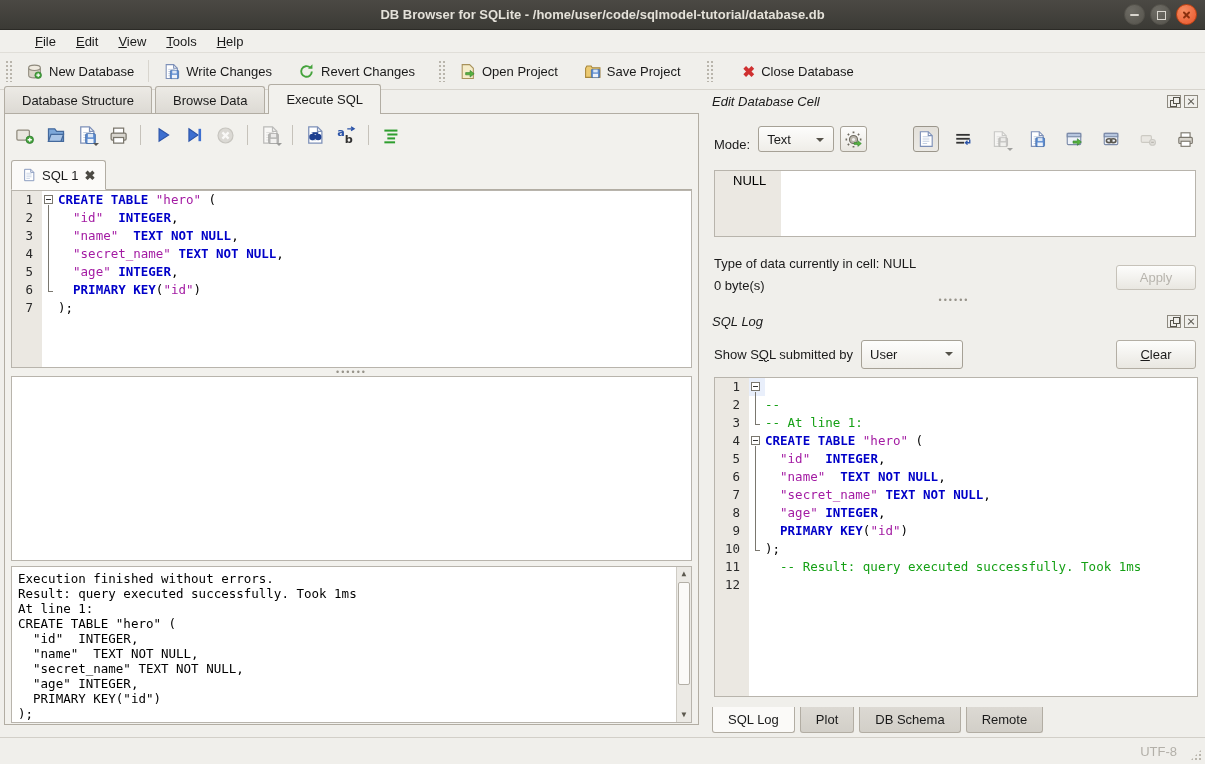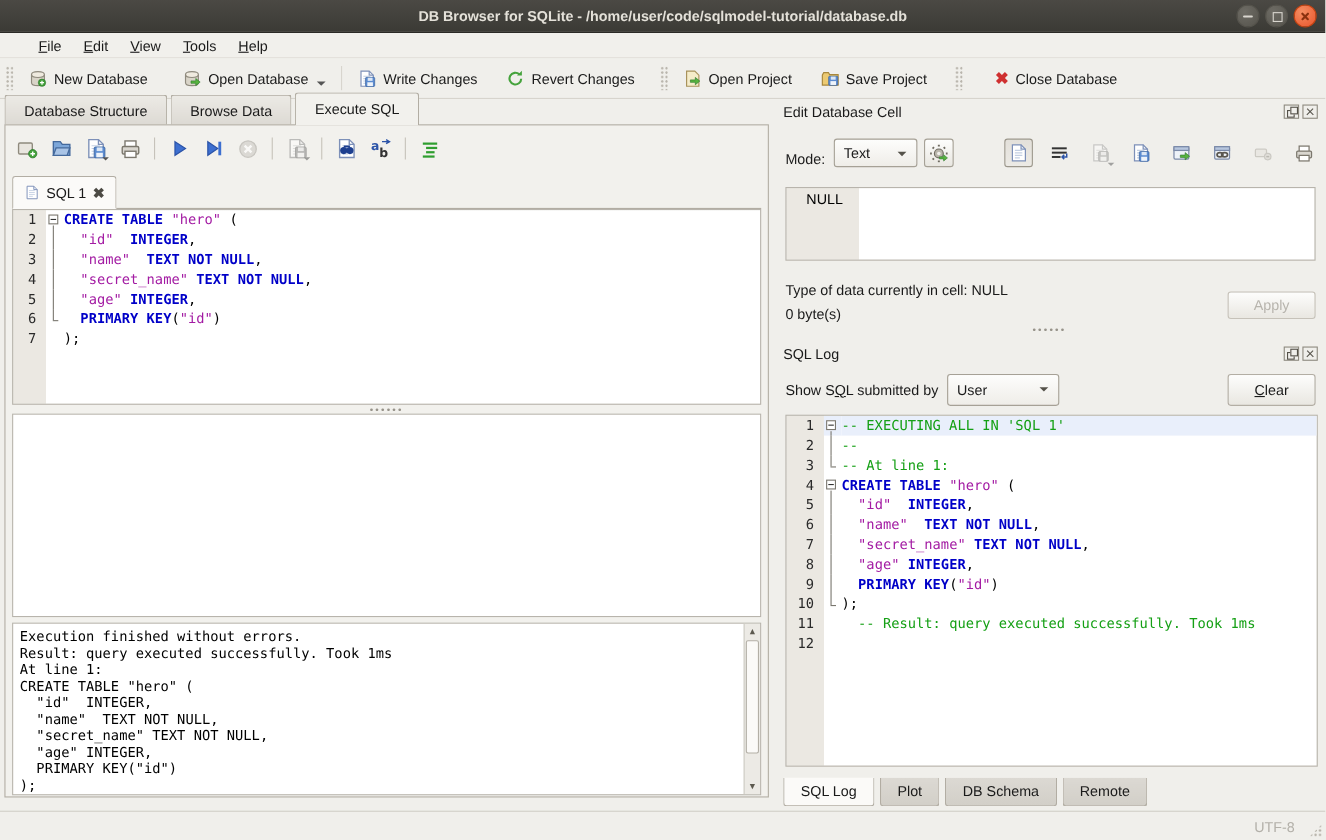--- a/index.html
+++ b/index.html
@@ -69,21 +69,21 @@
   .splitter .dots{letter-spacing:2px;color:#97938a;font-size:9px;line-height:4px;}
   .resultsbox{position:absolute;left:6px;top:262px;width:681px;height:185px;background:#fff;border:1px solid var(--box-border);}
   .msgbox{left:6px;top:452px;width:681px;height:157px;font-size:12.5px;line-height:15px;}
   .msg-text{position:absolute;left:6px;top:4px;right:20px;bottom:0;white-space:pre-wrap;color:#000;}
   .scrollbar{position:absolute;right:0;top:0;bottom:0;width:15px;background:#eceae5;border-left:1px solid #cfccc5;}
   .sb-arrow{position:absolute;left:0;width:14px;height:14px;color:#5c594f;font-size:8px;text-align:center;line-height:14px;cursor:pointer;}
   .sb-up{top:0;} .sb-down{bottom:0;}
   .sb-thumb{position:absolute;left:1px;top:15px;width:12px;height:103px;background:#fbfaf8;border:1px solid #b3afa6;border-radius:2px;cursor:pointer;}
   
   .dock{position:absolute;left:703px;top:90px;width:502px;height:647px;}
-  .dock-header{position:absolute;left:9px;right:7px;height:18px;display:flex;align-items:center;}
+  .dock-header{position:absolute;left:9px;right:7px;height:18px;display:flex;align-items:center;font-style:italic;}
   .dock-title{font-size:13px;}
   .dock-btns{margin-left:auto;display:flex;gap:3px;}
   .dbtn{width:14px;height:13px;border:1px solid #8d897f;position:relative;cursor:pointer;background:#f0efeb;}
   .dbtn.float::before{content:'';position:absolute;left:2px;top:4px;width:5px;height:5px;border:1px solid #55524a;}
   .dbtn.float::after{content:'';position:absolute;left:5px;top:1px;width:5px;height:5px;border:1px solid #55524a;background:#f0efeb;}
   .dbtn.closex::before,.dbtn.closex::after{content:'';position:absolute;left:2px;top:5px;width:8px;height:1.4px;background:#55524a;}
   .dbtn.closex::before{transform:rotate(45deg);} .dbtn.closex::after{transform:rotate(-45deg);}
   .mode-row{position:absolute;left:11px;top:34px;right:7px;height:28px;display:flex;align-items:flex-end;}
   .combo{height:26px;border:1px solid #a6a196;border-radius:3px;background:linear-gradient(#fdfdfc,#efede8);display:flex;align-items:center;padding:0 8px;cursor:pointer;position:relative;}
   .combo .carr{width:0;height:0;border-left:4px solid transparent;border-right:4px solid transparent;border-top:4.5px solid #55524a;position:absolute;right:9px;top:11px;}
@@ -183,30 +183,20 @@
   <span class="tb-handle"></span>
   <div class="tb-btn">
     <svg class="tb-ico" width="17" height="17" viewBox="0 0 16 16">
         <use href="#i-db"></use>
         <g transform="translate(6.5,6.5) scale(0.62)">
           <use href="#i-plus"></use>
         </g>
       </svg>
     <span class="lbl">New Database</span>
   </div>
-  <div class="tb-btn" style="margin-left:14px;">
-    <svg class="tb-ico" width="17" height="17" viewBox="0 0 16 16">
-        <use href="#i-db"></use>
-        <g transform="translate(5.5,5.5) scale(0.68)">
-          <use href="#i-arr"></use>
-        </g>
-      </svg>
-    <span class="lbl">Open Database</span>
-    <span class="tb-caret"></span>
-  </div>
   <span class="tb-handle" style="background:none;border-left:1px solid #d8d5ce;width:1px;"></span>
   <div class="tb-btn">
     <svg class="tb-ico" width="17" height="17" viewBox="0 0 16 16">
         <use href="#i-doc"></use>
         <g transform="translate(6,6) scale(0.6)">
           <use href="#i-floppy"></use>
         </g>
       </svg>
     <span class="lbl">Write Changes</span>
   </div>
@@ -501,21 +491,21 @@
   <div class="filter-row">
     <span>Show S<u>Q</u>L submitted by</span>
     <div class="combo combo-user">
       <span>User</span>
         <span class="carr"></span>
     </div>
   </div>
   <div class="btn clear-btn"><u>C</u>lear</div>
 
   <div class="codebox logbox" id="log-lines">
-      <div class="code-row hl"><span class="ln">1</span><span class="fold fold-start"><span class="vline"></span><span class="fold-box"></span></span><span class="code"><span class="tok-c">-- EXECUTING ALL IN 'SQL 1'</span></span></div>
+      <div class="code-row hl"><span class="ln">1</span><span class="fold fold-start"><span class="vline"></span><span class="fold-box"></span></span></div>
       <div class="code-row"><span class="ln">2</span><span class="fold fold-mid"><span class="vline"></span></span><span class="code"><span class="tok-c">--</span></span></div>
       <div class="code-row"><span class="ln">3</span><span class="fold fold-end"><span class="vline"></span></span><span class="code"><span class="tok-c">-- At line 1:</span></span></div>
       <div class="code-row"><span class="ln">4</span><span class="fold fold-start"><span class="vline"></span><span class="fold-box"></span></span><span class="code"><span class="tok-k">CREATE TABLE</span><span class="tok-p"> </span><span class="tok-s">"hero"</span><span class="tok-p"> (</span></span></div>
       <div class="code-row"><span class="ln">5</span><span class="fold fold-mid"><span class="vline"></span></span><span class="code"><span class="tok-p">  </span><span class="tok-s">"id"</span><span class="tok-p">  </span><span class="tok-k">INTEGER</span><span class="tok-p">,</span></span></div>
       <div class="code-row"><span class="ln">6</span><span class="fold fold-mid"><span class="vline"></span></span><span class="code"><span class="tok-p">  </span><span class="tok-s">"name"</span><span class="tok-p">  </span><span class="tok-k">TEXT NOT NULL</span><span class="tok-p">,</span></span></div>
       <div class="code-row"><span class="ln">7</span><span class="fold fold-mid"><span class="vline"></span></span><span class="code"><span class="tok-p">  </span><span class="tok-s">"secret_name"</span><span class="tok-p"> </span><span class="tok-k">TEXT NOT NULL</span><span class="tok-p">,</span></span></div>
       <div class="code-row"><span class="ln">8</span><span class="fold fold-mid"><span class="vline"></span></span><span class="code"><span class="tok-p">  </span><span class="tok-s">"age"</span><span class="tok-p"> </span><span class="tok-k">INTEGER</span><span class="tok-p">,</span></span></div>
       <div class="code-row"><span class="ln">9</span><span class="fold fold-mid"><span class="vline"></span></span><span class="code"><span class="tok-p">  </span><span class="tok-k">PRIMARY KEY</span><span class="tok-p">(</span><span class="tok-s">"id"</span><span class="tok-p">)</span></span></div>
       <div class="code-row"><span class="ln">10</span><span class="fold fold-end"><span class="vline"></span></span><span class="code"><span class="tok-p">);</span></span></div>
       <div class="code-row"><span class="ln">11</span><span class="fold fold-none"></span><span class="code"><span class="tok-p">  </span><span class="tok-c">-- Result: query executed successfully. Took 1ms</span></span></div>

